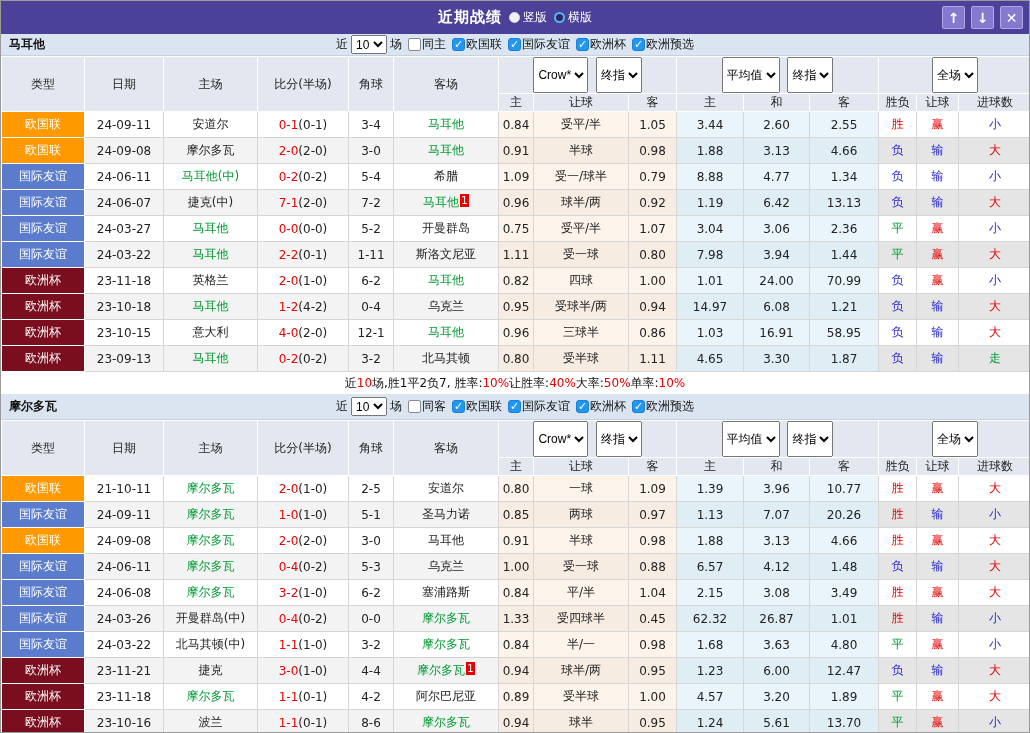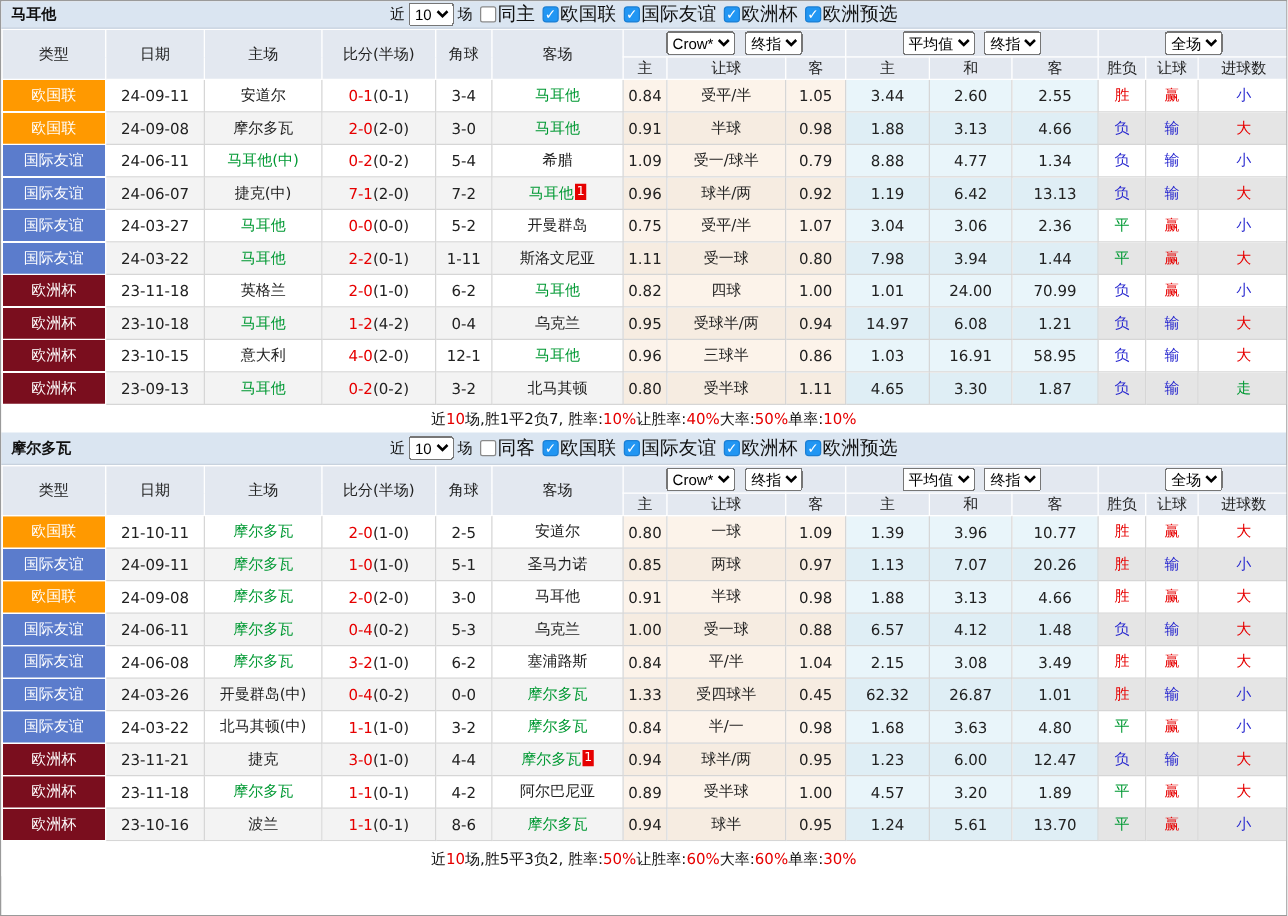--- a/index.html
+++ b/index.html
@@ -23,28 +23,28 @@
   
   .filter-row { background:#dae5f1; display:flex; align-items:center; position:relative; font-size:12px; color:#111; border-bottom:1px solid #c8d2de; }
   .filter-row.f1 { height:22px; }
   .filter-row.f2 { height:26px; }
   .sec-team { position:absolute; left:8px; font-weight:bold; font-size:12px; color:#111; }
   .filter-center { margin:0 auto; display:flex; align-items:center; }
   .filter-center select { font-size:12px; height:19px; margin:0 3px; }
   .cb { width:13px; height:13px; display:inline-flex; align-items:center; justify-content:center; margin:0 1px 0 6px; flex:none; }
   .cb.on  { background:#2196f3; border:1px solid #1b7fd4; border-radius:3px; color:#fff; font-size:11px; font-weight:bold; line-height:13px; }
   .cb.off { background:#fff; border:1px solid #8a8a8a; border-radius:2px; }
-  .cb-lbl { font-size:15px; }
+  .cb-lbl { font-size:12px; }
 
   
   table.tbl { width:1030px; border-collapse:collapse; table-layout:fixed; }
   .tbl th { background:#e3e8f0; border:1px solid #fff; font-weight:normal; font-size:12px; color:#222; padding:0; }
   .tbl tr.h-top th { height:22px; }
   .tbl tr.h-sub th { height:18px; }
-  .tbl th.grp select { font-size:12px; height:19px; margin:0 2px; max-width:95%; }
+  .tbl th.grp select { font-size:12px; height:36px; margin:0 2px; max-width:95%;text-align:right; }
   .tbl td { height:26px; border:1px solid #d6d6d6; text-align:center; font-size:12px; color:#222; padding:0; overflow:hidden; white-space:nowrap; }
   .tbl td.c-type { color:#fff; border-color:#fff; font-size:12px; }
   tr.r-odd  td.c-mid  { background:#ffffff; }
   tr.r-even td.c-mid  { background:#f3f3f3; }
   tr.r-odd  td.c-odds { background:#fcf3ea; }
   tr.r-even td.c-odds { background:#f6ecE1; }
   tr.r-odd  td.c-avg  { background:#e9f5fa; }
   tr.r-even td.c-avg  { background:#dfeef5; }
   tr.r-odd  td.c-res  { background:#ffffff; }
   tr.r-even td.c-res  { background:#e5e5e5; }
@@ -57,20 +57,44 @@
   .summary { display:flex; align-items:center; justify-content:center; font-size:12px; color:#111; background:#fff; }
   .summary.s1 { height:22px; }
   .summary.s2 { height:28px; }
   .summary .red { color:#e60000; }
 </style>
 </head>
 <body>
 
 <div id="app">
 
+  <div class="titlebar">
+    <div class="title-group">
+      <span class="win-title">近期战绩</span>
+      <span class="radio-item">
+        <span class="radio sel"></span>
+        <span class="radio-lbl">竖版</span>
+      </span>
+      <span class="radio-item">
+        <span class="radio unsel"></span>
+        <span class="radio-lbl">横版</span>
+      </span>
+    </div>
+    <div class="win-btns">
+      <div class="win-btn">
+          <span>↑</span>
+        </div>
+      <div class="win-btn">
+          <span>↓</span>
+        </div>
+      <div class="win-btn">
+          <span>✕</span>
+        </div>
+    </div>
+  </div>
 
   <div class="filter-row f1">
     <span class="sec-team">马耳他</span>
     <div class="filter-center">
       <span>近</span>
       <select><option>10</option></select>
       <span>场</span>
       <span class="cb off"></span>
       <span class="cb-lbl">同主</span>
       <span class="cb on">

